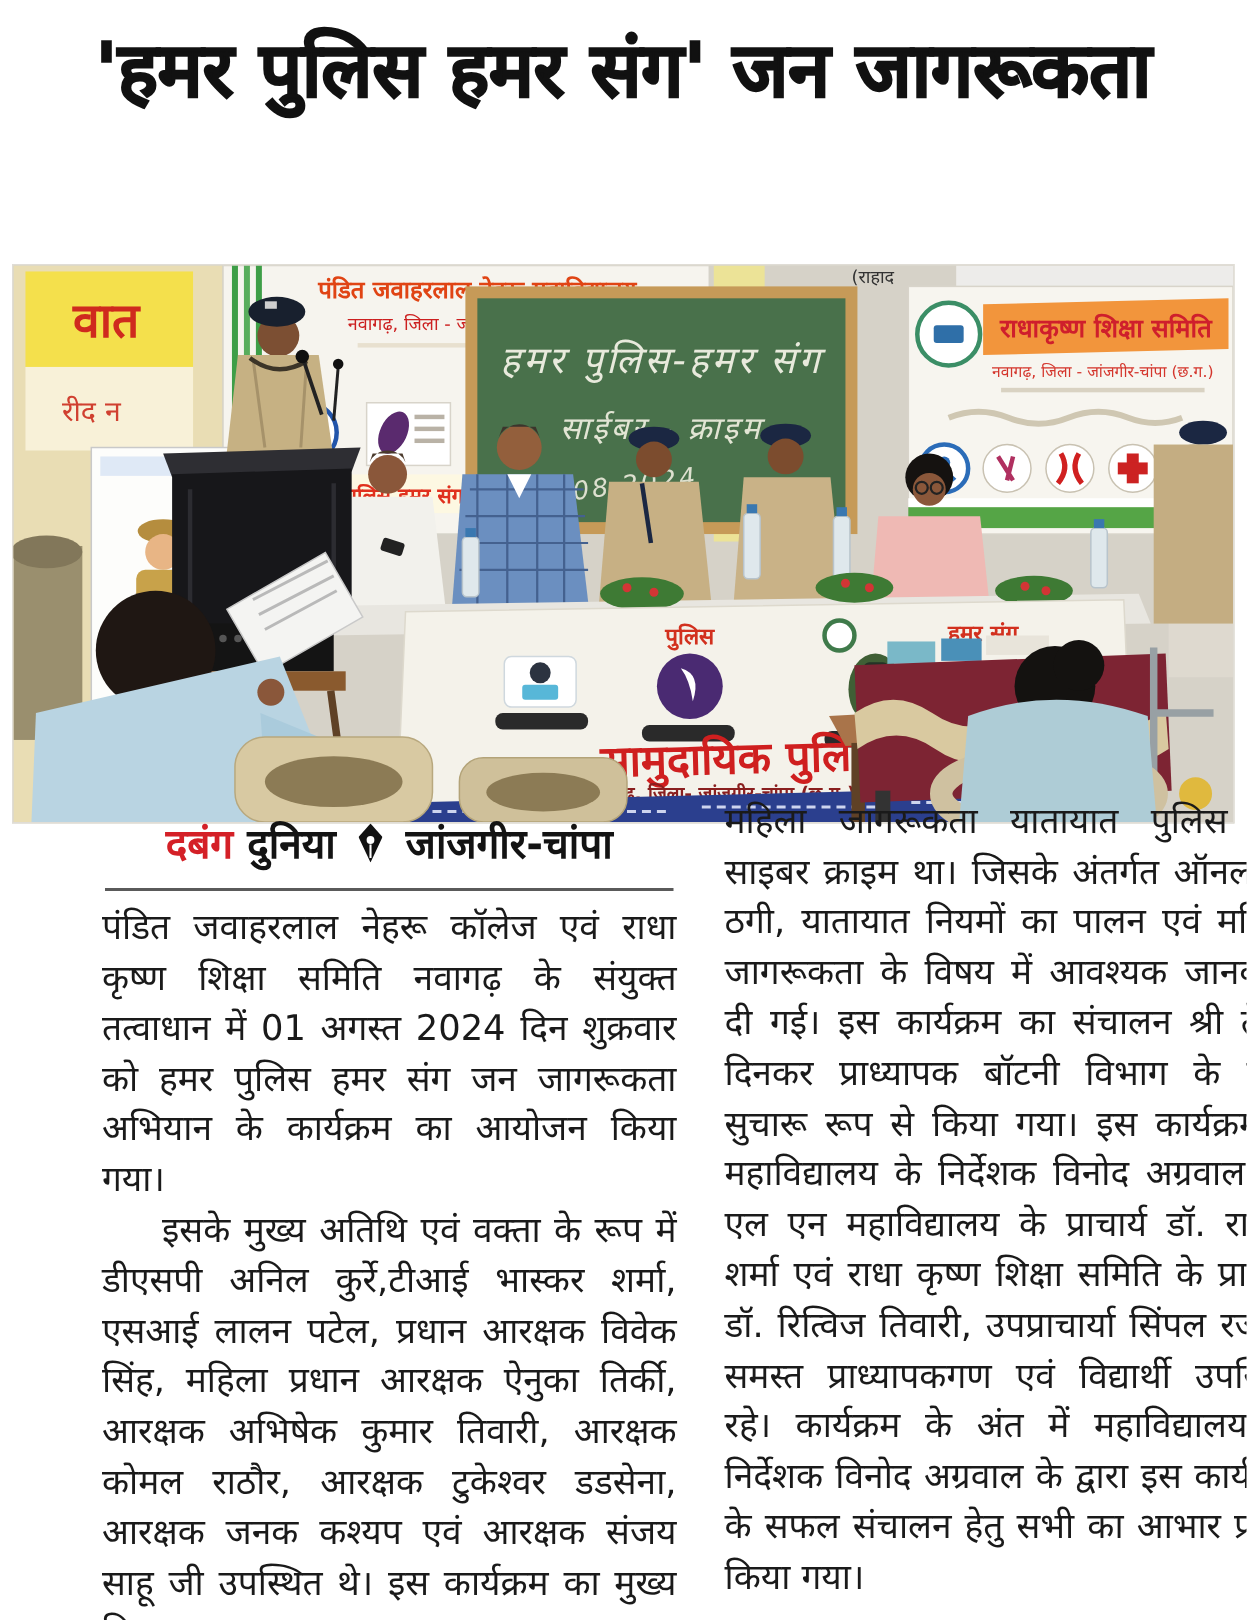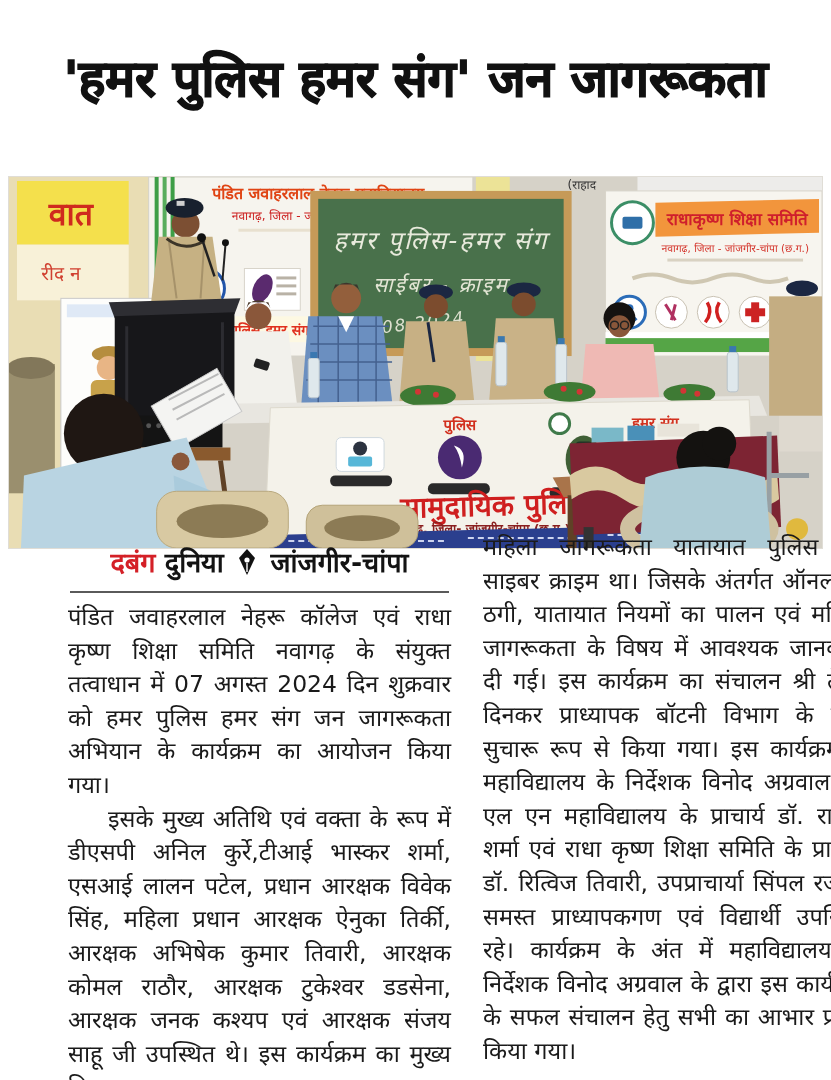--- a/index.html
+++ b/index.html
@@ -6,21 +6,20 @@
   body{
     width:831px;height:1080px;background:#ffffff;
     font-family:"DejaVu Sans",sans-serif;
     color:#151515;overflow:hidden;position:relative;
   }
   .headline{
     width:831px;text-align:center;padding-top:14px;line-height:67px;
     font-size:50px;font-weight:900;color:#111;
     -webkit-text-stroke:1.3px #111;
     letter-spacing:0px;
-    margin-top:32px;
   }
   .photo-wrap{
     position:absolute;left:8px;top:176px;width:815px;height:373px;
     border:1px solid #e0ddd6;box-sizing:border-box;background:#d6d2c8;
   }
   .photo-wrap svg{display:block;width:100%;height:100%;}
   .article{
     position:absolute;left:20px;top:529px;width:798px;height:512px;
     display:flex;gap:32px;margin-left:48px;
   }
@@ -292,21 +291,21 @@
       <span>दुनिया</span>
       <span class="nib"><svg width="16" height="26" viewBox="0 0 16 26">
             <polygon points="8,26 0,9 8,0 16,9" fill="#111"></polygon>
             <circle cx="8" cy="11" r="2.6" fill="#fff"></circle>
             <line x1="8" y1="14" x2="8" y2="23" stroke="#fff" stroke-width="1.4"></line>
           </svg></span>
       <span>जांजगीर-चांपा</span>
     </div>
     <div class="byline-rule"></div>
     <div class="body-text">
-      <p>पंडित जवाहरलाल नेहरू कॉलेज  एवं राधा कृष्ण शिक्षा समिति नवागढ़ के संयुक्त तत्वाधान में 07 अगस्त 2024 दिन शुक्रवार को हमर पुलिस हमर संग जन जागरूकता अभियान के कार्यक्रम का आयोजन किया गया।</p>
+      <p>पंडित जवाहरलाल नेहरू कॉलेज  एवं राधा कृष्ण शिक्षा समिति नवागढ़ के संयुक्त तत्वाधान में 01 अगस्त 2024 दिन शुक्रवार को हमर पुलिस हमर संग जन जागरूकता अभियान के कार्यक्रम का आयोजन किया गया।</p>
       <p class="indent">इसके मुख्य अतिथि एवं वक्ता  के रूप में डीएसपी अनिल कुर्रे,टीआई भास्कर शर्मा, एसआई लालन पटेल, प्रधान आरक्षक विवेक सिंह, महिला प्रधान आरक्षक ऐनुका तिर्की, आरक्षक अभिषेक कुमार तिवारी, आरक्षक कोमल राठौर, आरक्षक टुकेश्वर डडसेना, आरक्षक जनक कश्यप एवं आरक्षक संजय साहू जी उपस्थित थे। इस कार्यक्रम का मुख्य विषय</p>
     </div>
   </div>
   <div class="col right">
     <div class="body-text">
       <p>महिला जागरूकता यातायात पुलिस एवं साइबर क्राइम था। जिसके अंतर्गत ऑनलाइन ठगी, यातायात नियमों का पालन एवं महिला जागरूकता के विषय में आवश्यक जानकारी दी गई। इस कार्यक्रम का संचालन श्री तेरस दिनकर प्राध्यापक बॉटनी विभाग के द्वारा सुचारू रूप से किया गया। इस कार्यक्रम में महाविद्यालय के निर्देशक विनोद अग्रवाल, जे एल एन महाविद्यालय के प्राचार्य डॉ. राजेश शर्मा एवं राधा कृष्ण शिक्षा समिति के प्राचार्य डॉ. रित्विज तिवारी, उपप्राचार्या सिंपल रजक, समस्त प्राध्यापकगण एवं विद्यार्थी उपस्थित रहे। कार्यक्रम के अंत में महाविद्यालय के निर्देशक विनोद अग्रवाल के द्वारा इस कार्यक्रम के सफल संचालन हेतु सभी का आभार प्रकट किया गया।</p>
     </div>
   </div>
 </div>
 

